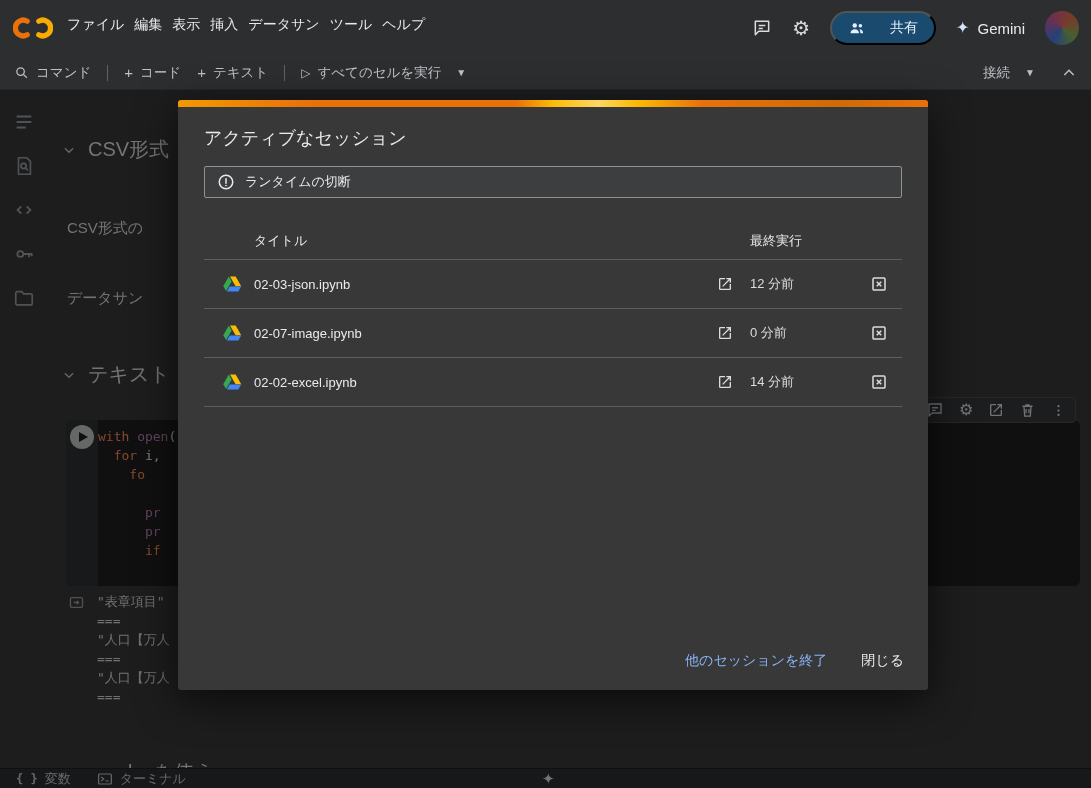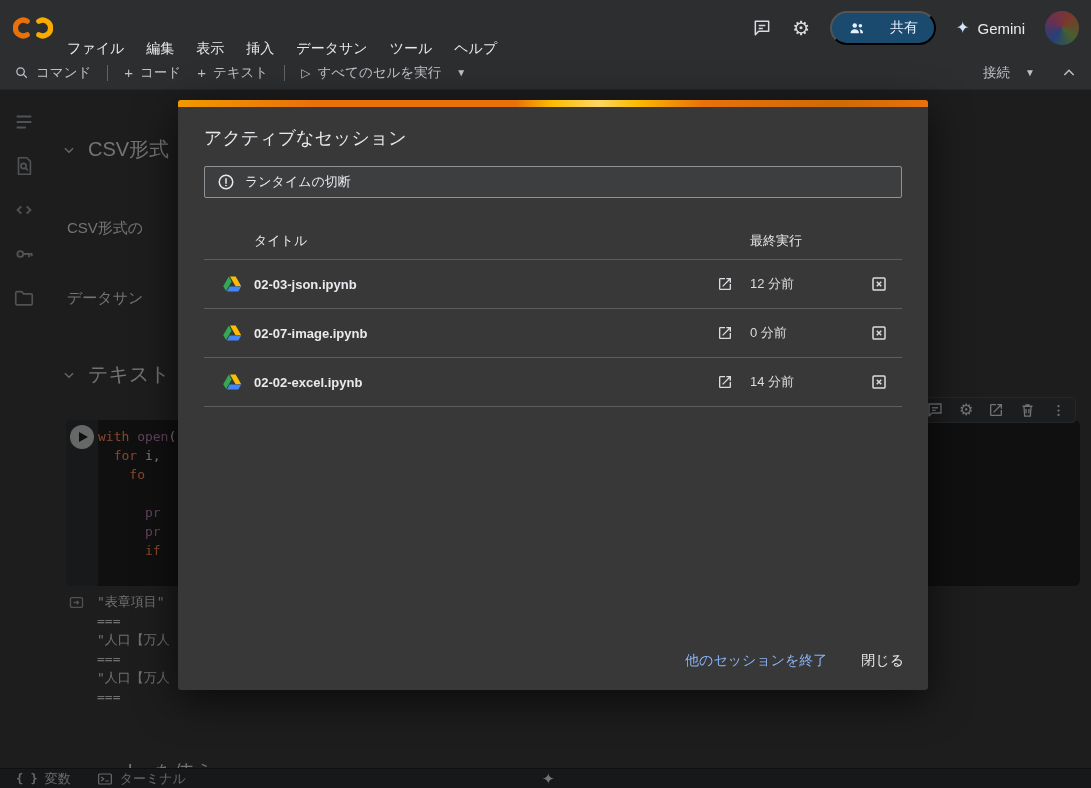--- a/index.html
+++ b/index.html
@@ -7,21 +7,21 @@
   .app{position:relative;width:1091px;height:788px;overflow:hidden;background:#383838;
        font-family:"Liberation Sans","DejaVu Sans",sans-serif;color:#e8eaed;}
 
   
   .header{position:absolute;top:0;left:0;width:1091px;height:56px;background:#2d2e30;z-index:3;}
   .logo{position:absolute;left:13px;top:13px;}
   .title-row{position:absolute;left:68px;top:7px;height:22px;display:flex;align-items:center;gap:9px;}
   .nb-title{font-size:15px;color:#e8eaed;}
   .star-ic{color:#9aa0a6;font-size:17px;line-height:1;}
   .cloud-ic{color:#9aa0a6;display:flex;}
-  .menu-row{position:absolute;left:67px;top:40px;display:flex;gap:22px;font-size:14px;color:#e8eaed;}
+  .menu-row{position:absolute;left:67px;top:16px;display:flex;gap:10px;font-size:14px;color:#e8eaed;}
   .header-right{position:absolute;right:12px;top:0;height:56px;display:flex;align-items:center;gap:20px;}
   .icon-btn{display:flex;align-items:center;justify-content:center;color:#dadce0;}
   .gear-ch{font-size:20px;color:#dadce0;line-height:1;}
   .share-btn{display:flex;align-items:center;gap:24px;height:34px;padding:0 16px;border-radius:17px;
              background:#1a4a6e;color:#e8f0fe;font-size:14px;}
   .gemini{display:flex;align-items:center;gap:8px;font-size:15px;color:#e8eaed;}
   .sparkle{color:#d2e3fc;font-size:16px;line-height:1;}
   .avatar{width:34px;height:34px;border-radius:50%;
           background:conic-gradient(from 40deg,#7a3a2a,#46602f,#24407a,#6b3050,#7a3a2a);}
 
@@ -87,21 +87,21 @@
                   padding:0 12px;font-size:13px;color:#e8eaed;cursor:pointer;}
   .dlg-table{position:absolute;left:26px;top:122px;width:698px;}
   .thead{display:flex;align-items:center;height:38px;border-bottom:1px solid #5c5e60;
          font-size:13px;font-weight:500;color:#e8eaed;padding:0 10px 0 18px;}
   .thead .c-title{flex:1;margin-left:32px;}
   .thead .c-open{width:18px;}
   .thead .c-time{width:120px;margin-left:17px;}
   .thead .c-del{width:22px;}
   .trow{display:flex;align-items:center;height:49px;border-bottom:1px solid #5c5e60;
         padding:0 10px 0 18px;font-size:13px;}
-  .trow .r-name{flex:1;margin-left:12px;font-weight:700;color:#e8eaed;}
+  .trow .r-name{flex:1;margin-left:12px;font-weight:400;color:#e8eaed;}
   .trow .r-open{width:18px;color:#dadce0;display:flex;cursor:pointer;}
   .trow .r-time{width:120px;margin-left:15px;color:#dadce0;}
   .trow .r-del{width:22px;margin-left:auto;color:#dadce0;display:flex;cursor:pointer;}
   .dlg-actions{position:absolute;right:24px;top:552px;display:flex;align-items:center;gap:34px;
                font-size:14px;font-weight:500;}
   .btn-text{cursor:pointer;}
   .terminate{color:#8ab4f8;}
   .close{color:#e8eaed;}
 </style>
 </head>

